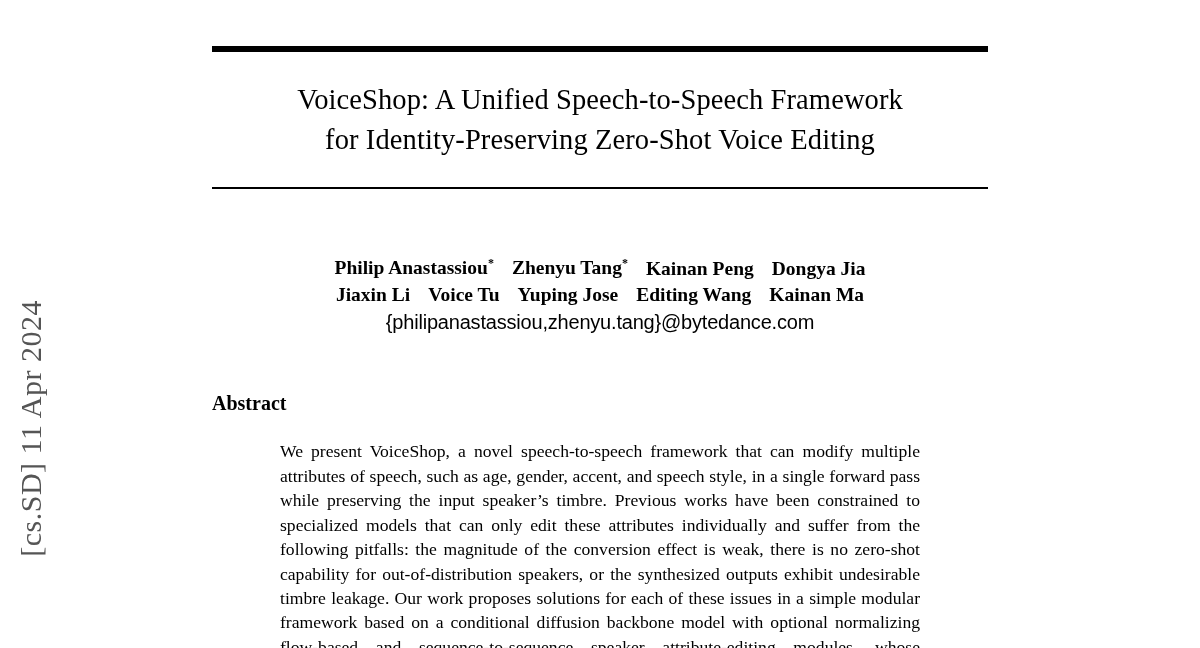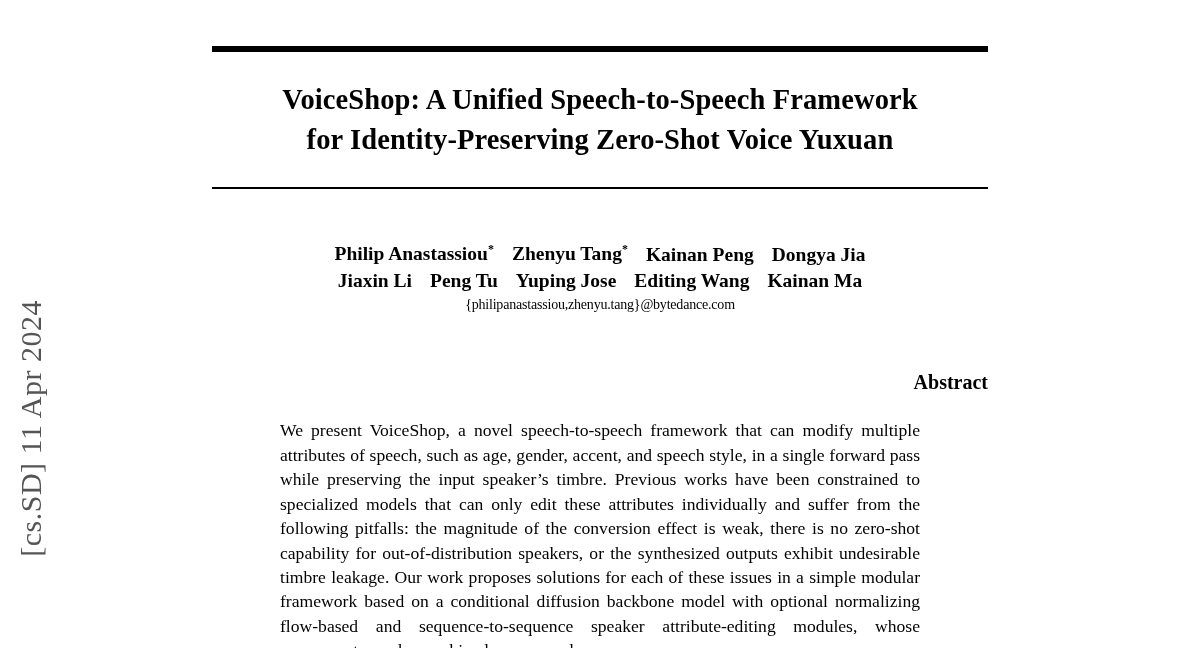--- a/index.html
+++ b/index.html
@@ -39,64 +39,64 @@
   }
 
   .rule-top {
     height: 6px;
     background: #000000;
     margin-top: 46px;
   }
 
   .title {
     text-align: center;
-    font-weight: bold;
+    font-weight: normal;
     font-size: 28.5px;
     line-height: 1.42;
     margin-top: 28px;
     letter-spacing: 0.1px;
   }
   .title .line2 { display: block; }
 
   .rule-bottom {
     height: 2px;
     background: #000000;
     margin-top: 26px;
   }
 
   .authors {
     text-align: center;
-    margin-top: 52px;
+    margin-top: 66px;
   }
   .author-row {
     font-weight: bold;
     font-size: 19.5px;
     line-height: 1.38;
   }
   .author-row .name { white-space: nowrap; }
   .author-row .gap { display: inline-block; width: 18px; }
   .author-row sup {
     font-size: 12px;
     vertical-align: super;
     font-weight: bold;
   }
   .affiliation {
     font-size: 18px;
     margin-top: 5px;
     line-height: 1.35;
   }
   .email {
-    font-family: Liberation Serif, serif;
-    font-size: 14px;
+    font-family: Liberation Sans, sans-serif;
+    font-size: 20px;
     margin-top: 2px;
     letter-spacing: -0.2px;
   }
 
   .abstract-heading {
-    text-align: right;
+    text-align: left;
     font-weight: bold;
     font-size: 20px;
     margin-top: 58px;
   }
 
   .abstract-body {
     margin: 24px auto 0 auto;
     width: 640px;
     font-size: 17.6px;
     line-height: 1.39;
@@ -109,31 +109,31 @@
 <body>
 
 <div class="arxiv-stamp">[cs.SD]  11 Apr 2024</div>
 
 <div class="page">
 
   <div class="rule-top"></div>
 
   <div class="title">
     <span>VoiceShop: A Unified Speech-to-Speech Framework</span>
-    <span class="line2">for Identity-Preserving Zero-Shot Voice Yuxuan</span>
+    <span class="line2">for Identity-Preserving Zero-Shot Voice Editing</span>
   </div>
 
   <div class="rule-bottom"></div>
 
   <div class="authors">
     <div class="author-row">
       <span class="name"><span>Philip Anastassiou</span><sup>*</sup></span><span class="gap"></span><span class="name"><span>Zhenyu Tang</span><sup>*</sup></span><span class="gap"></span><span class="name">Kainan Peng</span><span class="gap"></span><span class="name">Dongya Jia</span>
     </div>
     <div class="author-row">
-      <span class="name">Jiaxin Li</span><span class="gap"></span><span class="name">Peng Tu</span><span class="gap"></span><span class="name">Yuping Jose</span><span class="gap"></span><span class="name">Editing Wang</span><span class="gap"></span><span class="name">Kainan Ma</span>
+      <span class="name">Jiaxin Li</span><span class="gap"></span><span class="name">Voice Tu</span><span class="gap"></span><span class="name">Yuping Jose</span><span class="gap"></span><span class="name">Editing Wang</span><span class="gap"></span><span class="name">Kainan Ma</span>
     </div>
     <div class="email">{philipanastassiou,zhenyu.tang}@bytedance.com</div>
   </div>
 
   <div class="abstract-heading">Abstract</div>
 
   <div class="abstract-body">We present VoiceShop, a novel speech-to-speech framework that can modify multiple attributes of speech, such as age, gender, accent, and speech style, in a single forward pass while preserving the input speaker’s timbre. Previous works have been constrained to specialized models that can only edit these attributes individually and suffer from the following pitfalls: the magnitude of the conversion effect is weak, there is no zero-shot capability for out-of-distribution speakers, or the synthesized outputs exhibit undesirable timbre leakage. Our work proposes solutions for each of these issues in a simple modular framework based on a conditional diffusion backbone model with optional normalizing flow-based and sequence-to-sequence speaker attribute-editing modules, whose components can be combined or removed</div>
 
 </div>
 

